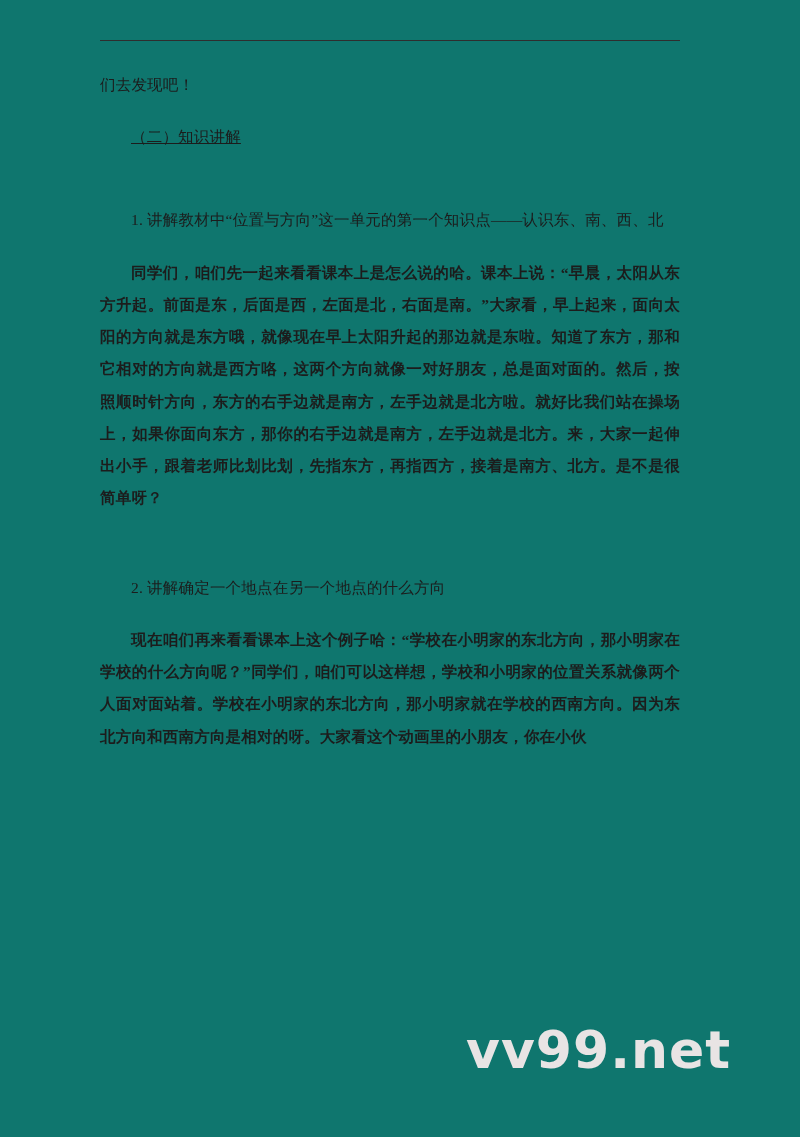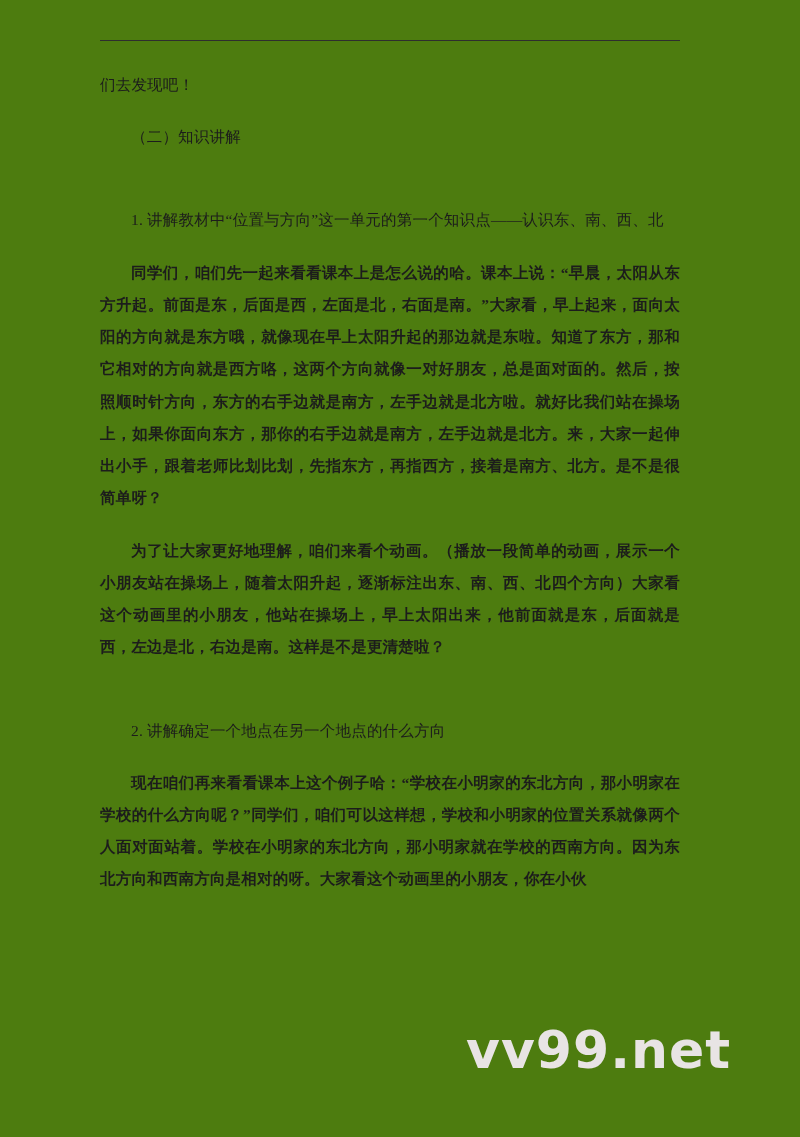--- a/index.html
+++ b/index.html
@@ -13,21 +13,21 @@
     font-family: "Liberation Serif", "DejaVu Serif", serif;
     color: #1a1a1a;
     position: relative;
     overflow: hidden;
   }
   .page {
     position: absolute;
     left: 0; top: 0;
     width: 800px;
     height: 1137px;
-    background: #4d7c0f;
+    background: #0f766e;
   }
   .page-inner {
     position: absolute;
     left: 100px;
     top: 40px;
     width: 580px;
   }
   .header-rule {
     border: 0;
     border-top: 1.6px solid #2e2e2e;
@@ -45,20 +45,21 @@
   }
   .para.indent {
     text-indent: 2em;
     font-weight: bold;
   }
   .para.noindent {
     text-indent: 0;
   }
   .para.heading {
     text-indent: 2em;
+    text-decoration: underline;
   }
   .para.numbered {
     text-indent: 2em;
     margin-top: 31px;
   }
   .spacer-sm { height: 6px; }
 
   .watermark {
     position: absolute;
     left: 466px;
@@ -89,21 +90,20 @@
     <div class="spacer-sm"></div>
 
     <p class="para numbered">1. 讲解教材中“位置与方向”这一单元的第一个知识点——认识东、南、西、北</p>
 
     <div class="spacer-sm"></div>
 
     <p class="para indent">同学们，咱们先一起来看看课本上是怎么说的哈。课本上说：“早晨，太阳从东方升起。前面是东，后面是西，左面是北，右面是南。”大家看，早上起来，面向太阳的方向就是东方哦，就像现在早上太阳升起的那边就是东啦。知道了东方，那和它相对的方向就是西方咯，这两个方向就像一对好朋友，总是面对面的。然后，按照顺时针方向，东方的右手边就是南方，左手边就是北方啦。就好比我们站在操场上，如果你面向东方，那你的右手边就是南方，左手边就是北方。来，大家一起伸出小手，跟着老师比划比划，先指东方，再指西方，接着是南方、北方。是不是很简单呀？</p>
 
     <div class="spacer-sm"></div>
 
-    <p class="para indent">为了让大家更好地理解，咱们来看个动画。（播放一段简单的动画，展示一个小朋友站在操场上，随着太阳升起，逐渐标注出东、南、西、北四个方向）大家看这个动画里的小朋友，他站在操场上，早上太阳出来，他前面就是东，后面就是西，左边是北，右边是南。这样是不是更清楚啦？</p>
 
     <div class="spacer-sm"></div>
 
     <p class="para numbered">2. 讲解确定一个地点在另一个地点的什么方向</p>
 
     <div class="spacer-sm"></div>
 
     <p class="para indent">现在咱们再来看看课本上这个例子哈：“学校在小明家的东北方向，那小明家在学校的什么方向呢？”同学们，咱们可以这样想，学校和小明家的位置关系就像两个人面对面站着。学校在小明家的东北方向，那小明家就在学校的西南方向。因为东北方向和西南方向是相对的呀。大家看这个动画里的小朋友，你在小伙</p>
 
   </div>

